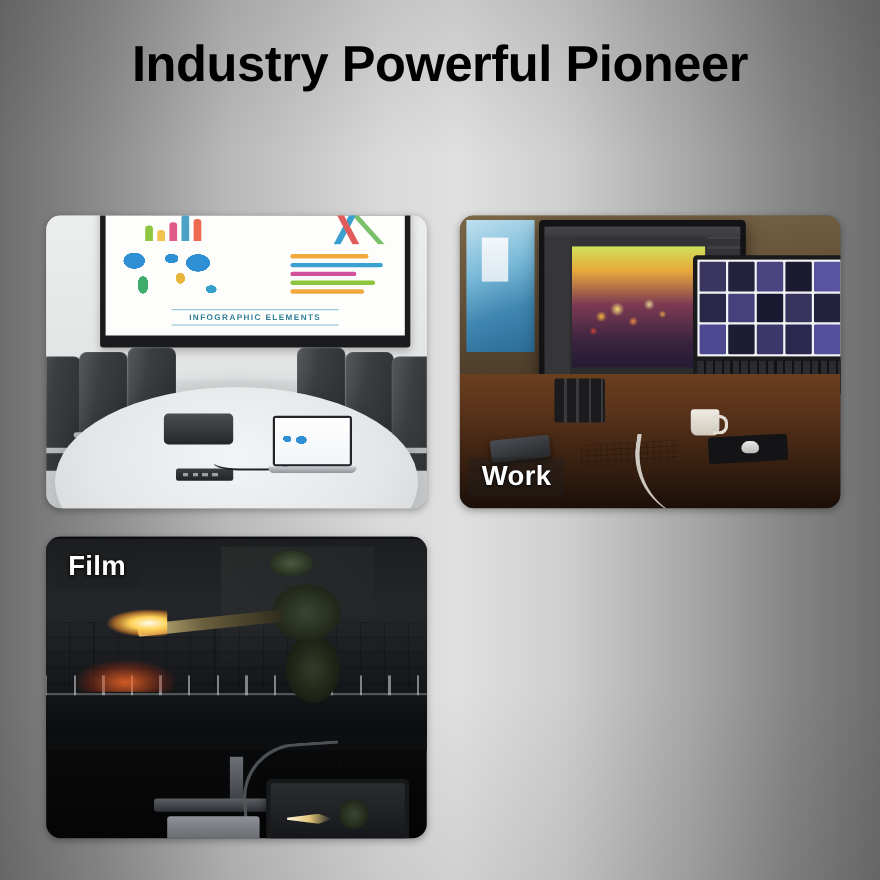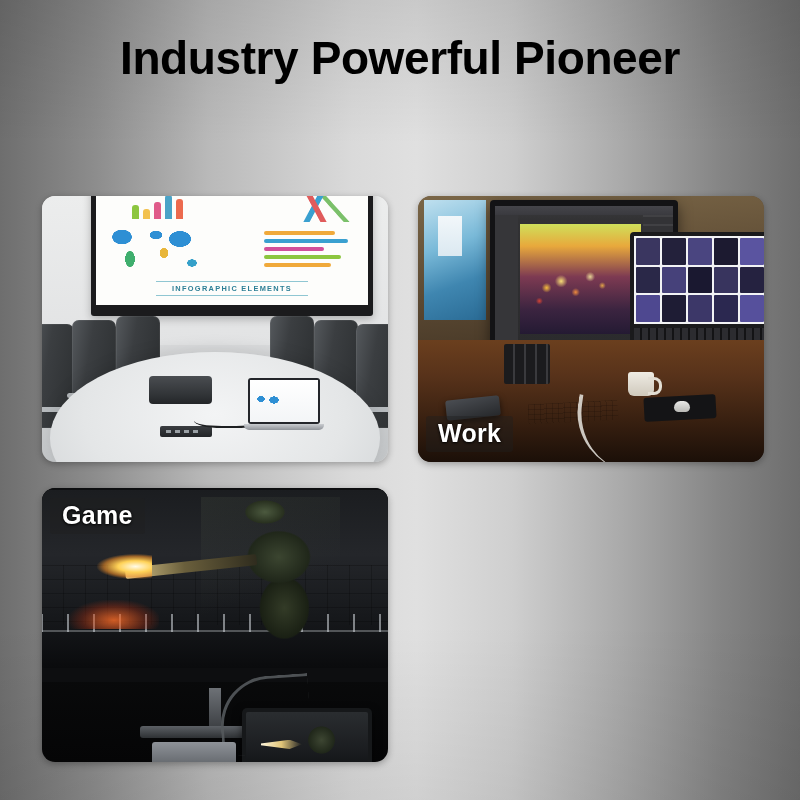--- a/index.html
+++ b/index.html
@@ -607,16 +607,16 @@
       <div class="game-stand-neck"></div>
       <div class="game-stand-base"></div>
 
       <div class="game-tablet">
         <div class="game-tablet-screen"></div>
       </div>
 
       <div class="game-cable"></div>
       <div class="game-dock"></div>
     </div>
-    <div class="panel-label label-top-left">Game</div>
+    <div class="panel-label label-top-left">Film</div>
   </section>
 
 </div>
 
 </body></html>

